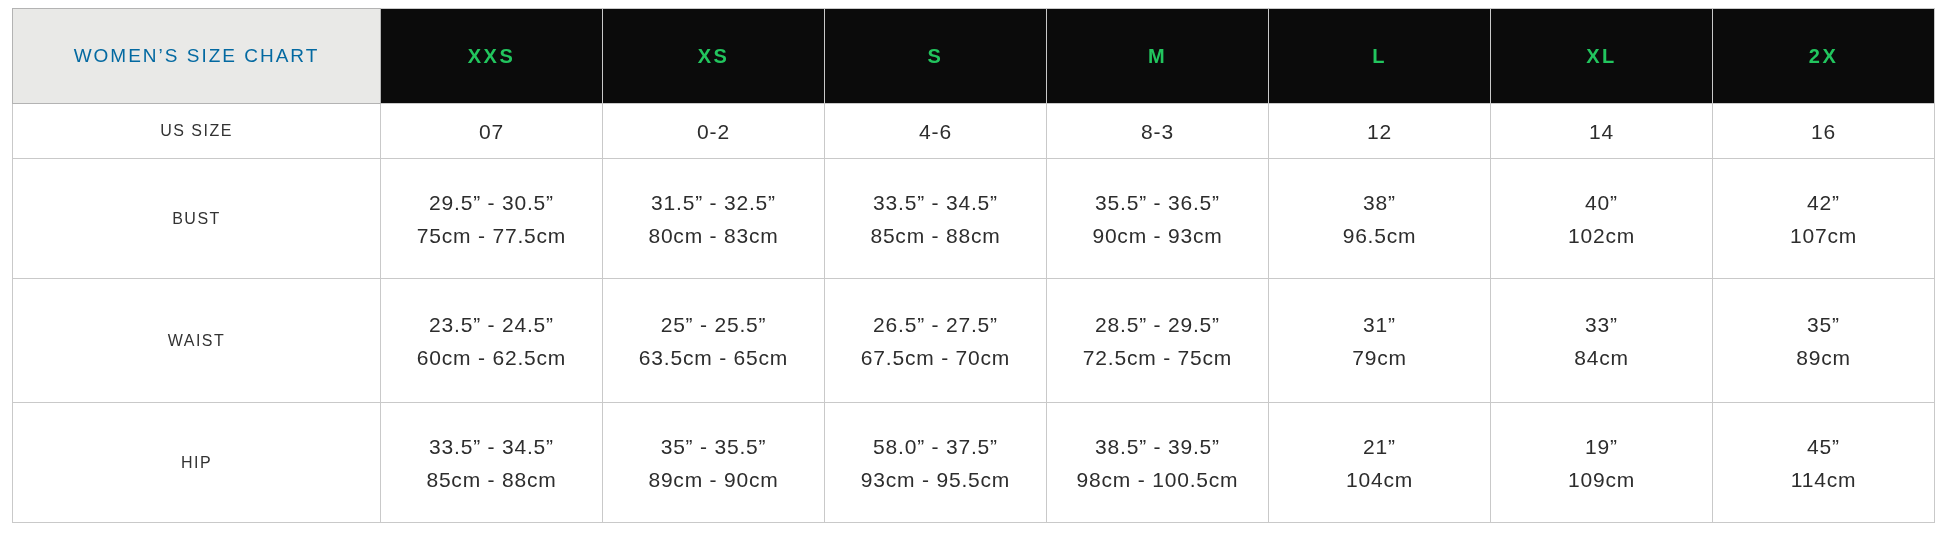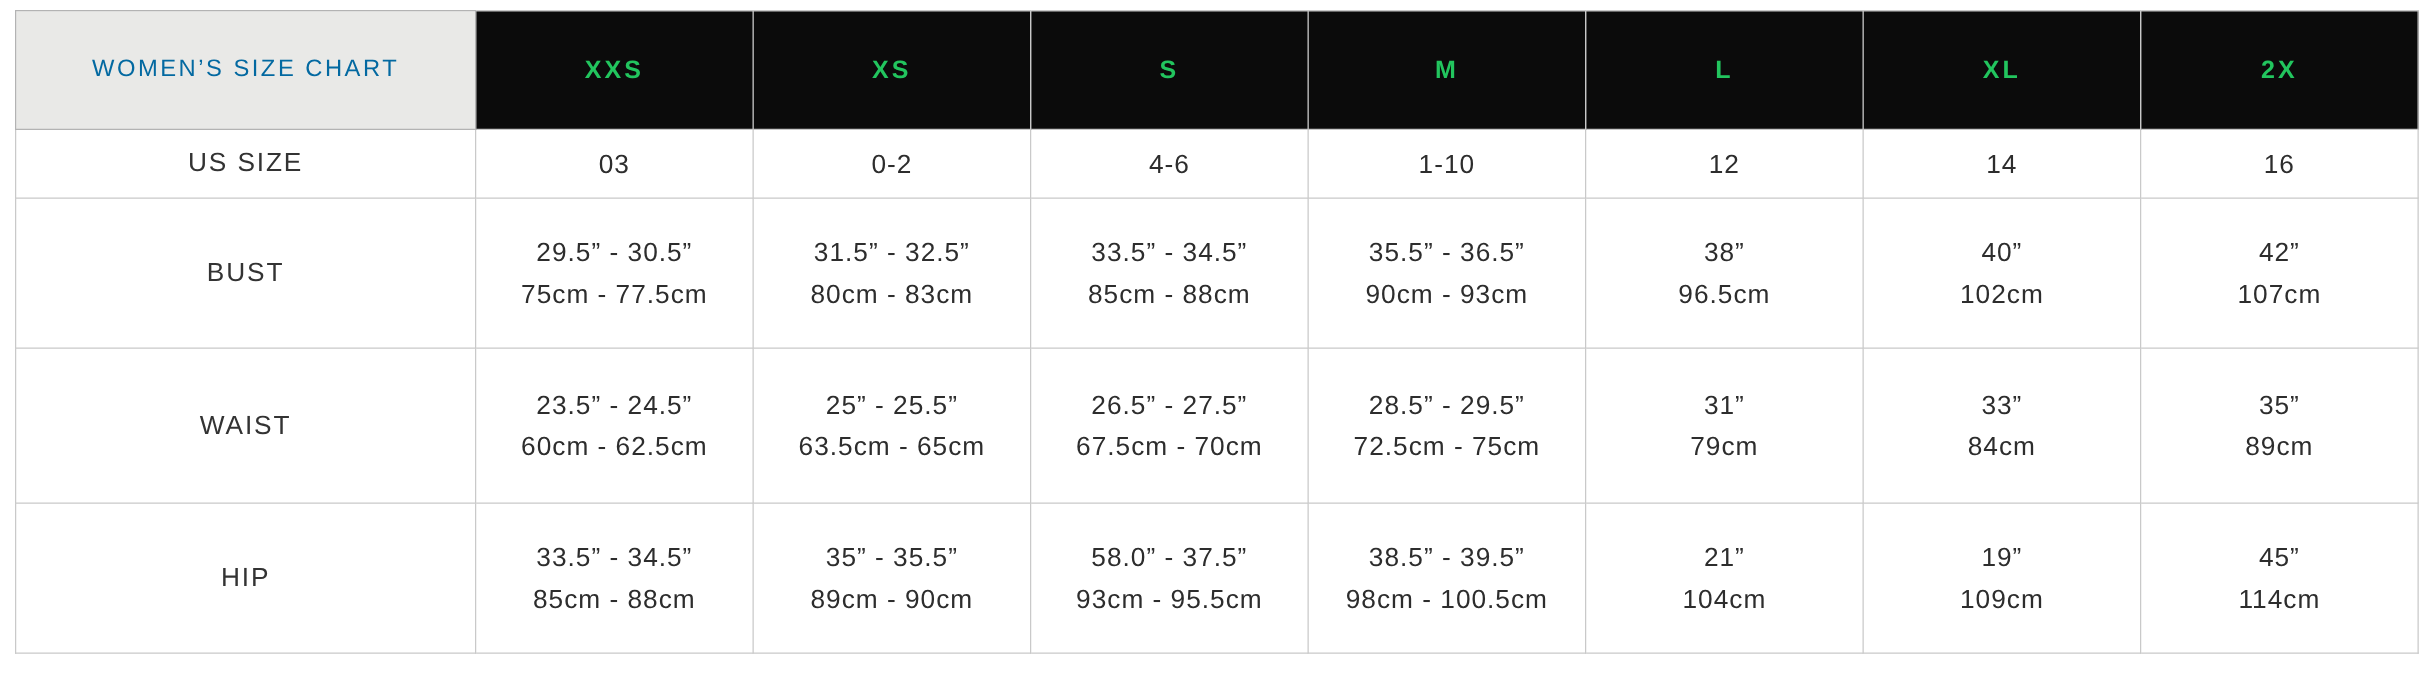--- a/index.html
+++ b/index.html
@@ -35,21 +35,21 @@
     color: #0369a1;
   }
   th.size-h {
     background: #0b0b0b;
     color: #22c55e;
     font-weight: 700;
     font-size: 20px;
     letter-spacing: 2.5px;
   }
   td.rlabel {
-    font-size: 21px;
+    font-size: 16px;
     letter-spacing: 1.5px;
     color: #333333;
   }
   td.val {
     font-size: 21px;
     letter-spacing: 0.8px;
     color: #2d2d2d;
   }
   td.val .line { line-height: 33px; }
 </style>
@@ -79,30 +79,30 @@
       <th class="size-h"><span>S</span></th>
       <th class="size-h"><span>M</span></th>
       <th class="size-h"><span>L</span></th>
       <th class="size-h"><span>XL</span></th>
       <th class="size-h"><span>2X</span></th>
     </tr>
 
     <tr class="row-ussize">
       <td class="rlabel">US SIZE</td>
       <td class="val">
-            <div class="line">03</div>
+            <div class="line">07</div>
           </td>
       <td class="val">
             <div class="line">0-2</div>
           </td>
       <td class="val">
             <div class="line">4-6</div>
           </td>
       <td class="val">
-            <div class="line">1-10</div>
+            <div class="line">8-3</div>
           </td>
       <td class="val">
             <div class="line">12</div>
           </td>
       <td class="val">
             <div class="line">14</div>
           </td>
       <td class="val">
             <div class="line">16</div>
           </td>

